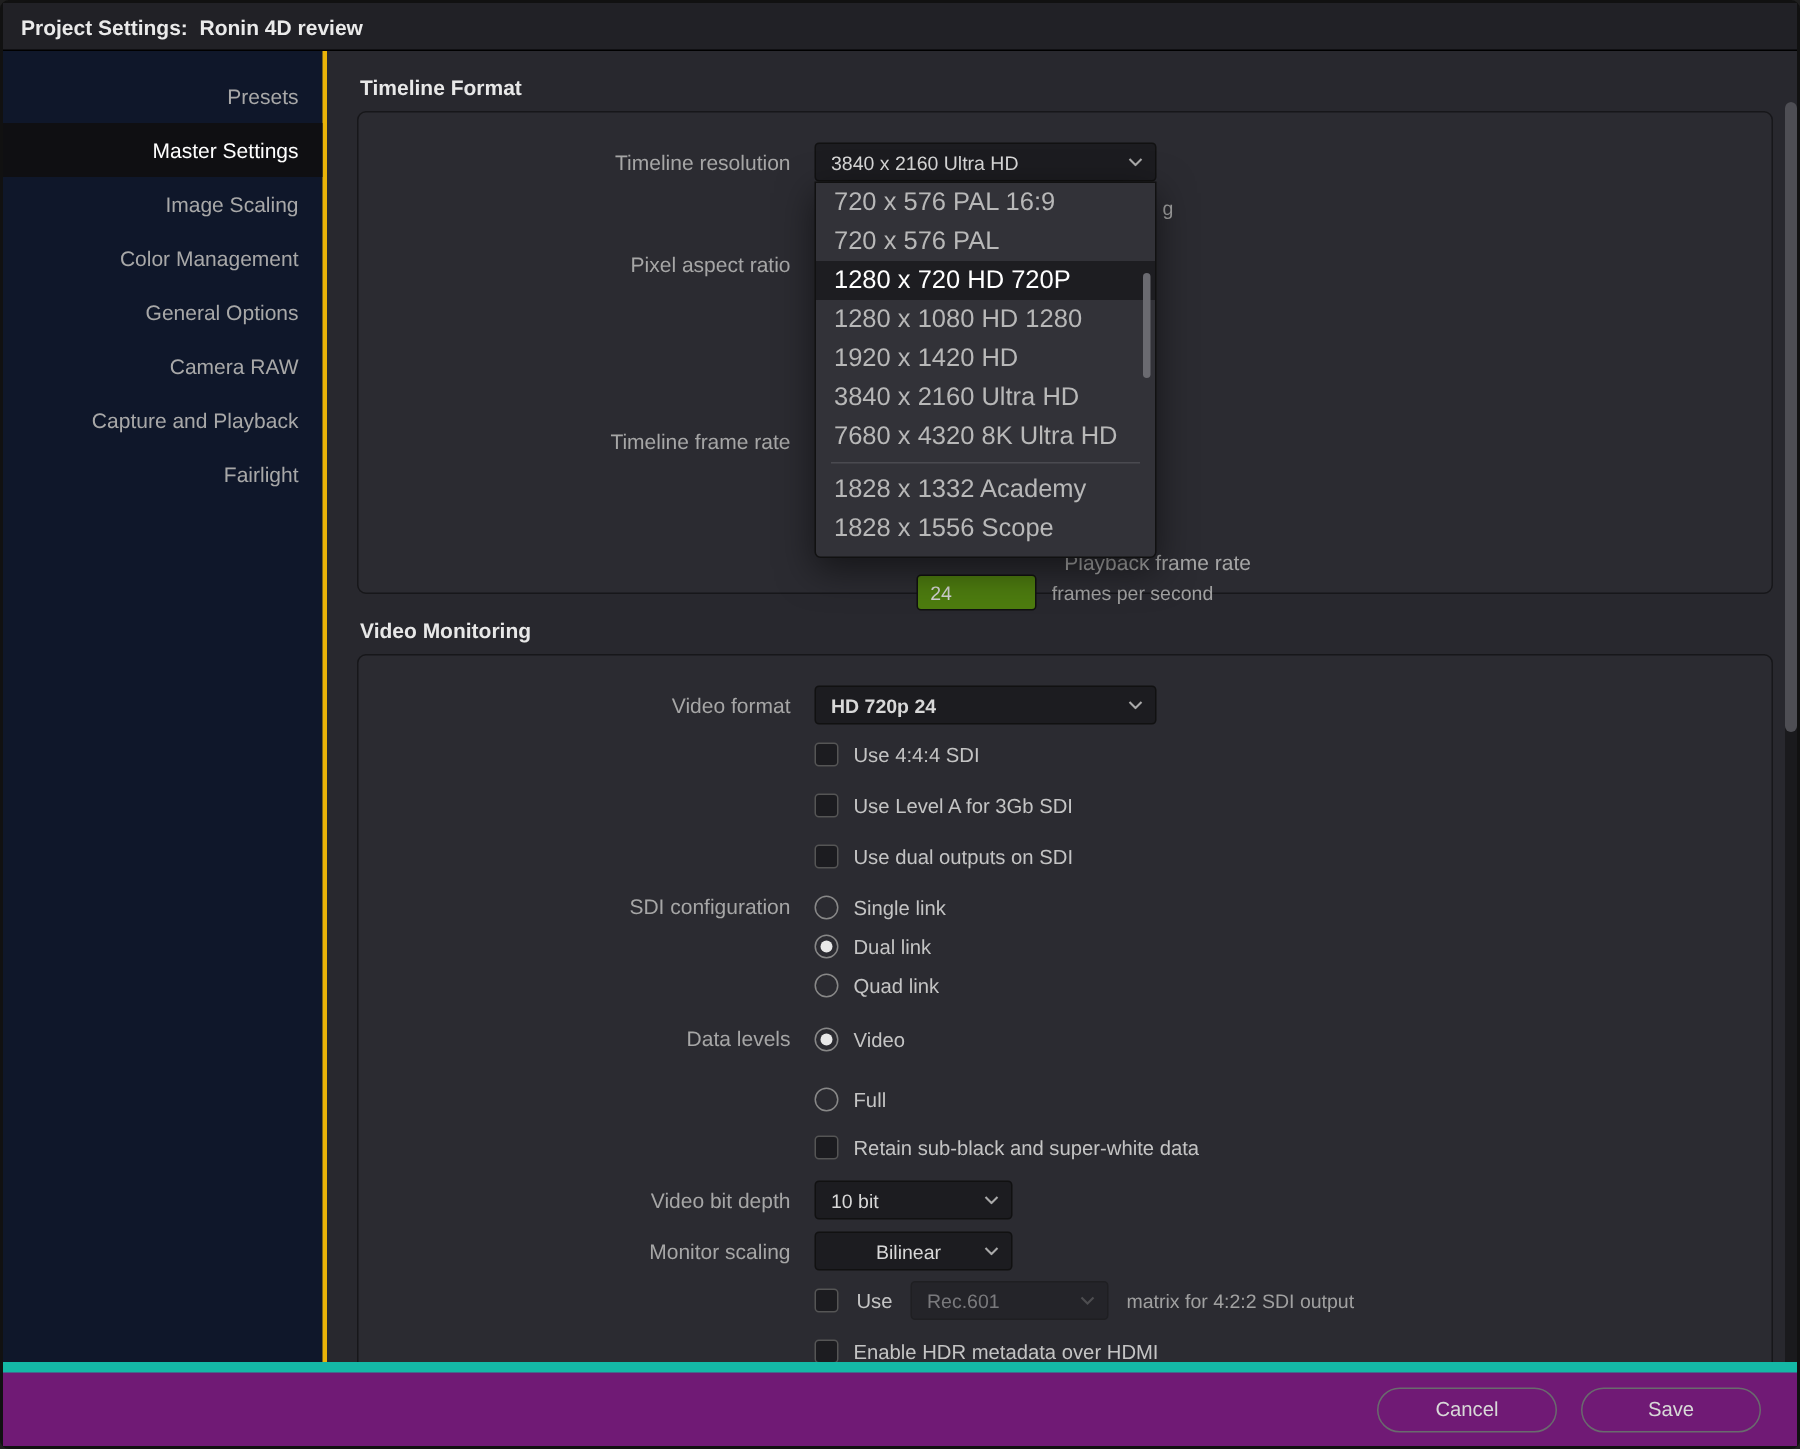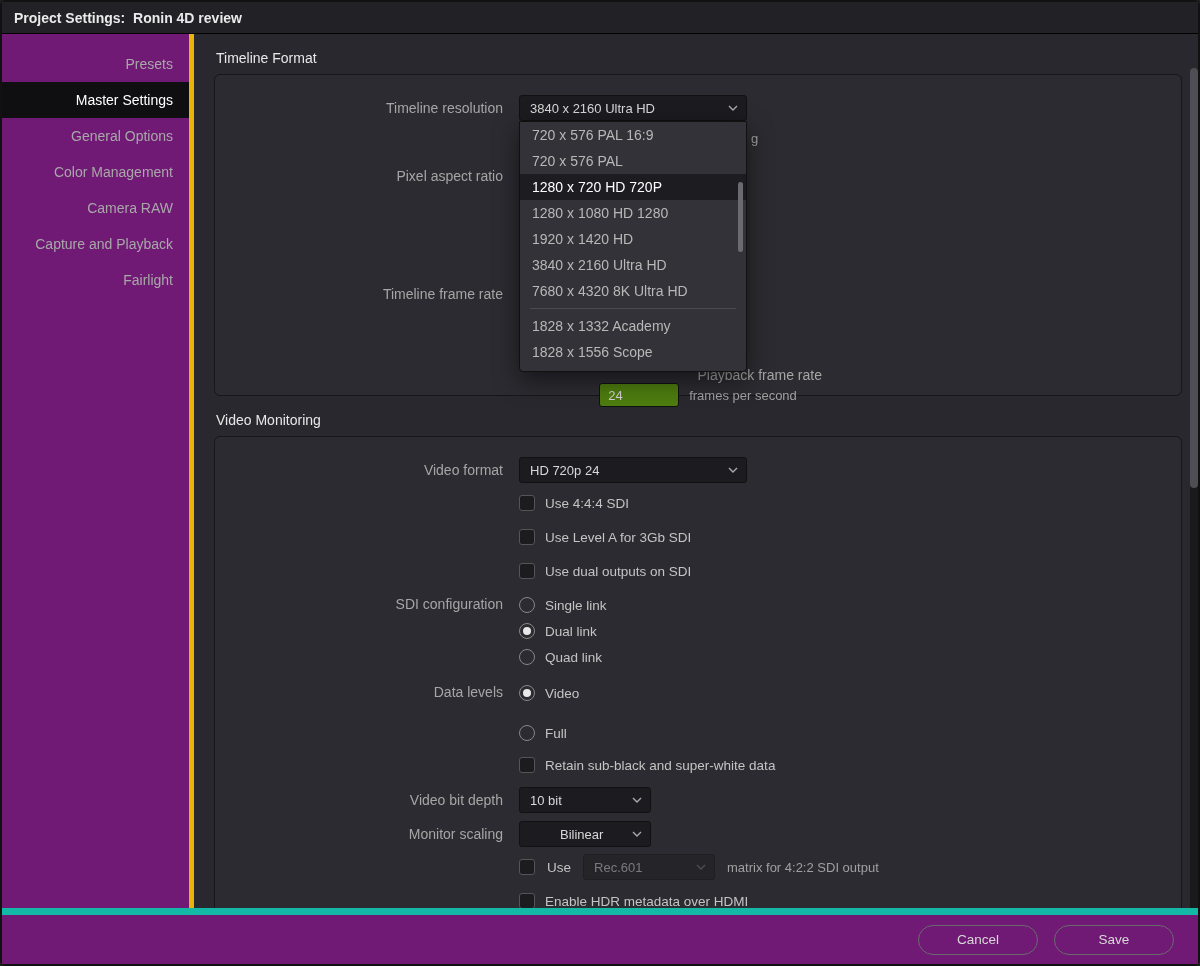--- a/index.html
+++ b/index.html
@@ -34,24 +34,24 @@
     border-bottom: 1px solid #000;
     background: #212126;
   }
   .body {
     flex: 1;
     display: flex;
     overflow: hidden;
   }
   
   .sidebar {
-    width: 192px;
-    background: #701a75;
+    width: 216px;
+    background: #0f172a;
     padding-top: 12px;
-    border-right: 5px solid #eab308;
+    border-right: 3px solid #eab308;
   }
   .sidebar-item {
     height: 36px;
     display: flex;
     align-items: center;
     justify-content: flex-end;
     padding-right: 16px;
     color: #a8a8a8;
     font-size: 14px;
     cursor: pointer;
@@ -70,21 +70,21 @@
     flex-direction: column;
   }
   .scroll-area {
     flex: 1;
     overflow: hidden;
     position: relative;
   }
   .section-title {
     color: #e8e8e8;
     font-size: 14px;
-    font-weight: 400;
+    font-weight: 700;
     margin: 4px 0 8px 2px;
   }
   .panel {
     border: 1px solid #17171a;
     border-radius: 6px;
     background: #2b2b31;
     padding: 18px 24px 18px 24px;
     margin-bottom: 16px;
   }
   .row {
@@ -186,21 +186,21 @@
     height: 70px;
     background: #6a6a70;
     border-radius: 3px;
   }
   .dd-item {
     height: 26px;
     display: flex;
     align-items: center;
     padding: 0 12px;
     color: #b8b8b8;
-    font-size: 14px;
+    font-size: 17px;
     cursor: pointer;
   }
   .dd-item.highlight {
     background: #1d1d21;
     color: #fff;
   }
   .dd-sep {
     height: 1px;
     background: #4a4a50;
     margin: 4px 10px;
@@ -258,24 +258,27 @@
   <div class="body">
 
     <div class="sidebar">
       <div class="sidebar-item">
           <span>Presets</span>
         </div>
       <div class="sidebar-item active">
           <span>Master Settings</span>
         </div>
       <div class="sidebar-item">
+          <span>Image Scaling</span>
+        </div>
+      <div class="sidebar-item">
+          <span>Color Management</span>
+        </div>
+      <div class="sidebar-item">
           <span>General Options</span>
-        </div>
-      <div class="sidebar-item">
-          <span>Color Management</span>
         </div>
       <div class="sidebar-item">
           <span>Camera RAW</span>
         </div>
       <div class="sidebar-item">
           <span>Capture and Playback</span>
         </div>
       <div class="sidebar-item">
           <span>Fairlight</span>
         </div>
@@ -353,21 +356,21 @@
             </div>
           </div>
         </div>
 
         <div class="section-title">Video Monitoring</div>
         <div class="panel">
 
           <div class="row">
             <div class="label">Video format</div>
             <div class="controls">
-              <div class="select" style="width:228px;">
+              <div class="select" style="width:228px;font-weight:bold;">
                 <span>HD 720p 24</span>
                 <span class="chev">
                     <svg width="10" height="6" viewBox="0 0 10 6">
                       <path d="M1 1l4 4 4-4" stroke="#aaa" stroke-width="1.4" fill="none"></path>
                     </svg>
                   </span>
               </div>
             </div>
           </div>
 

